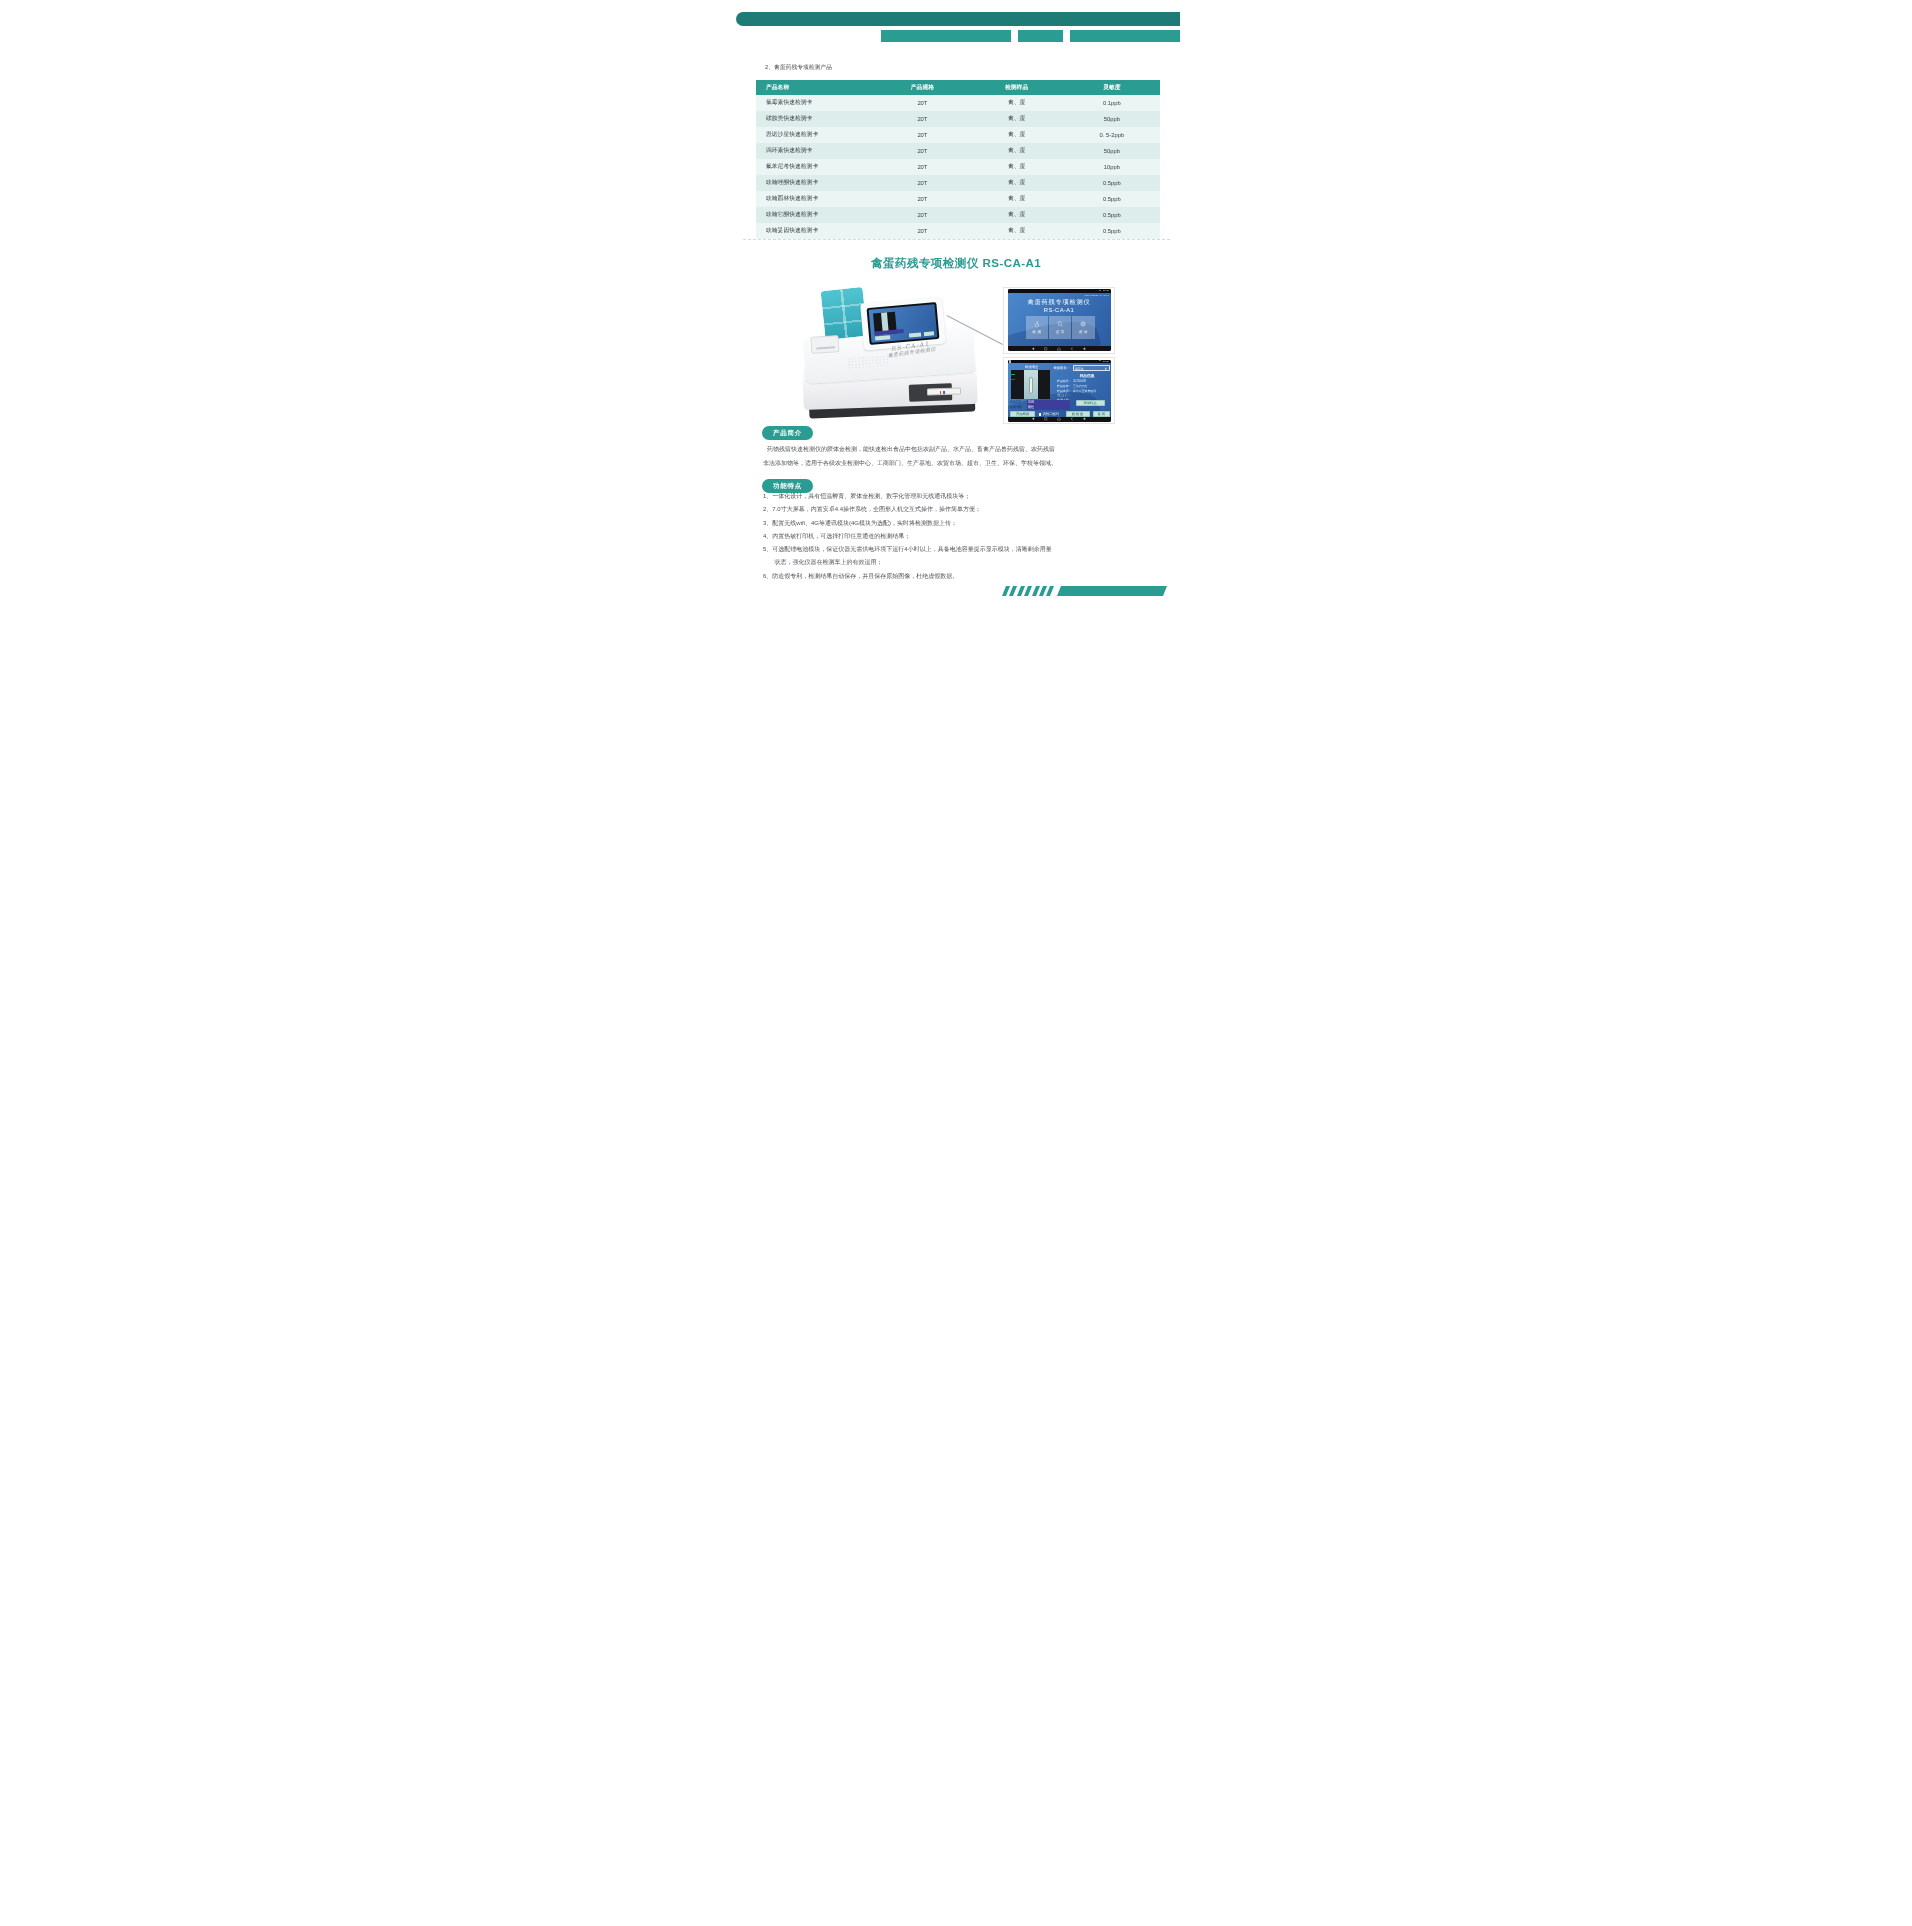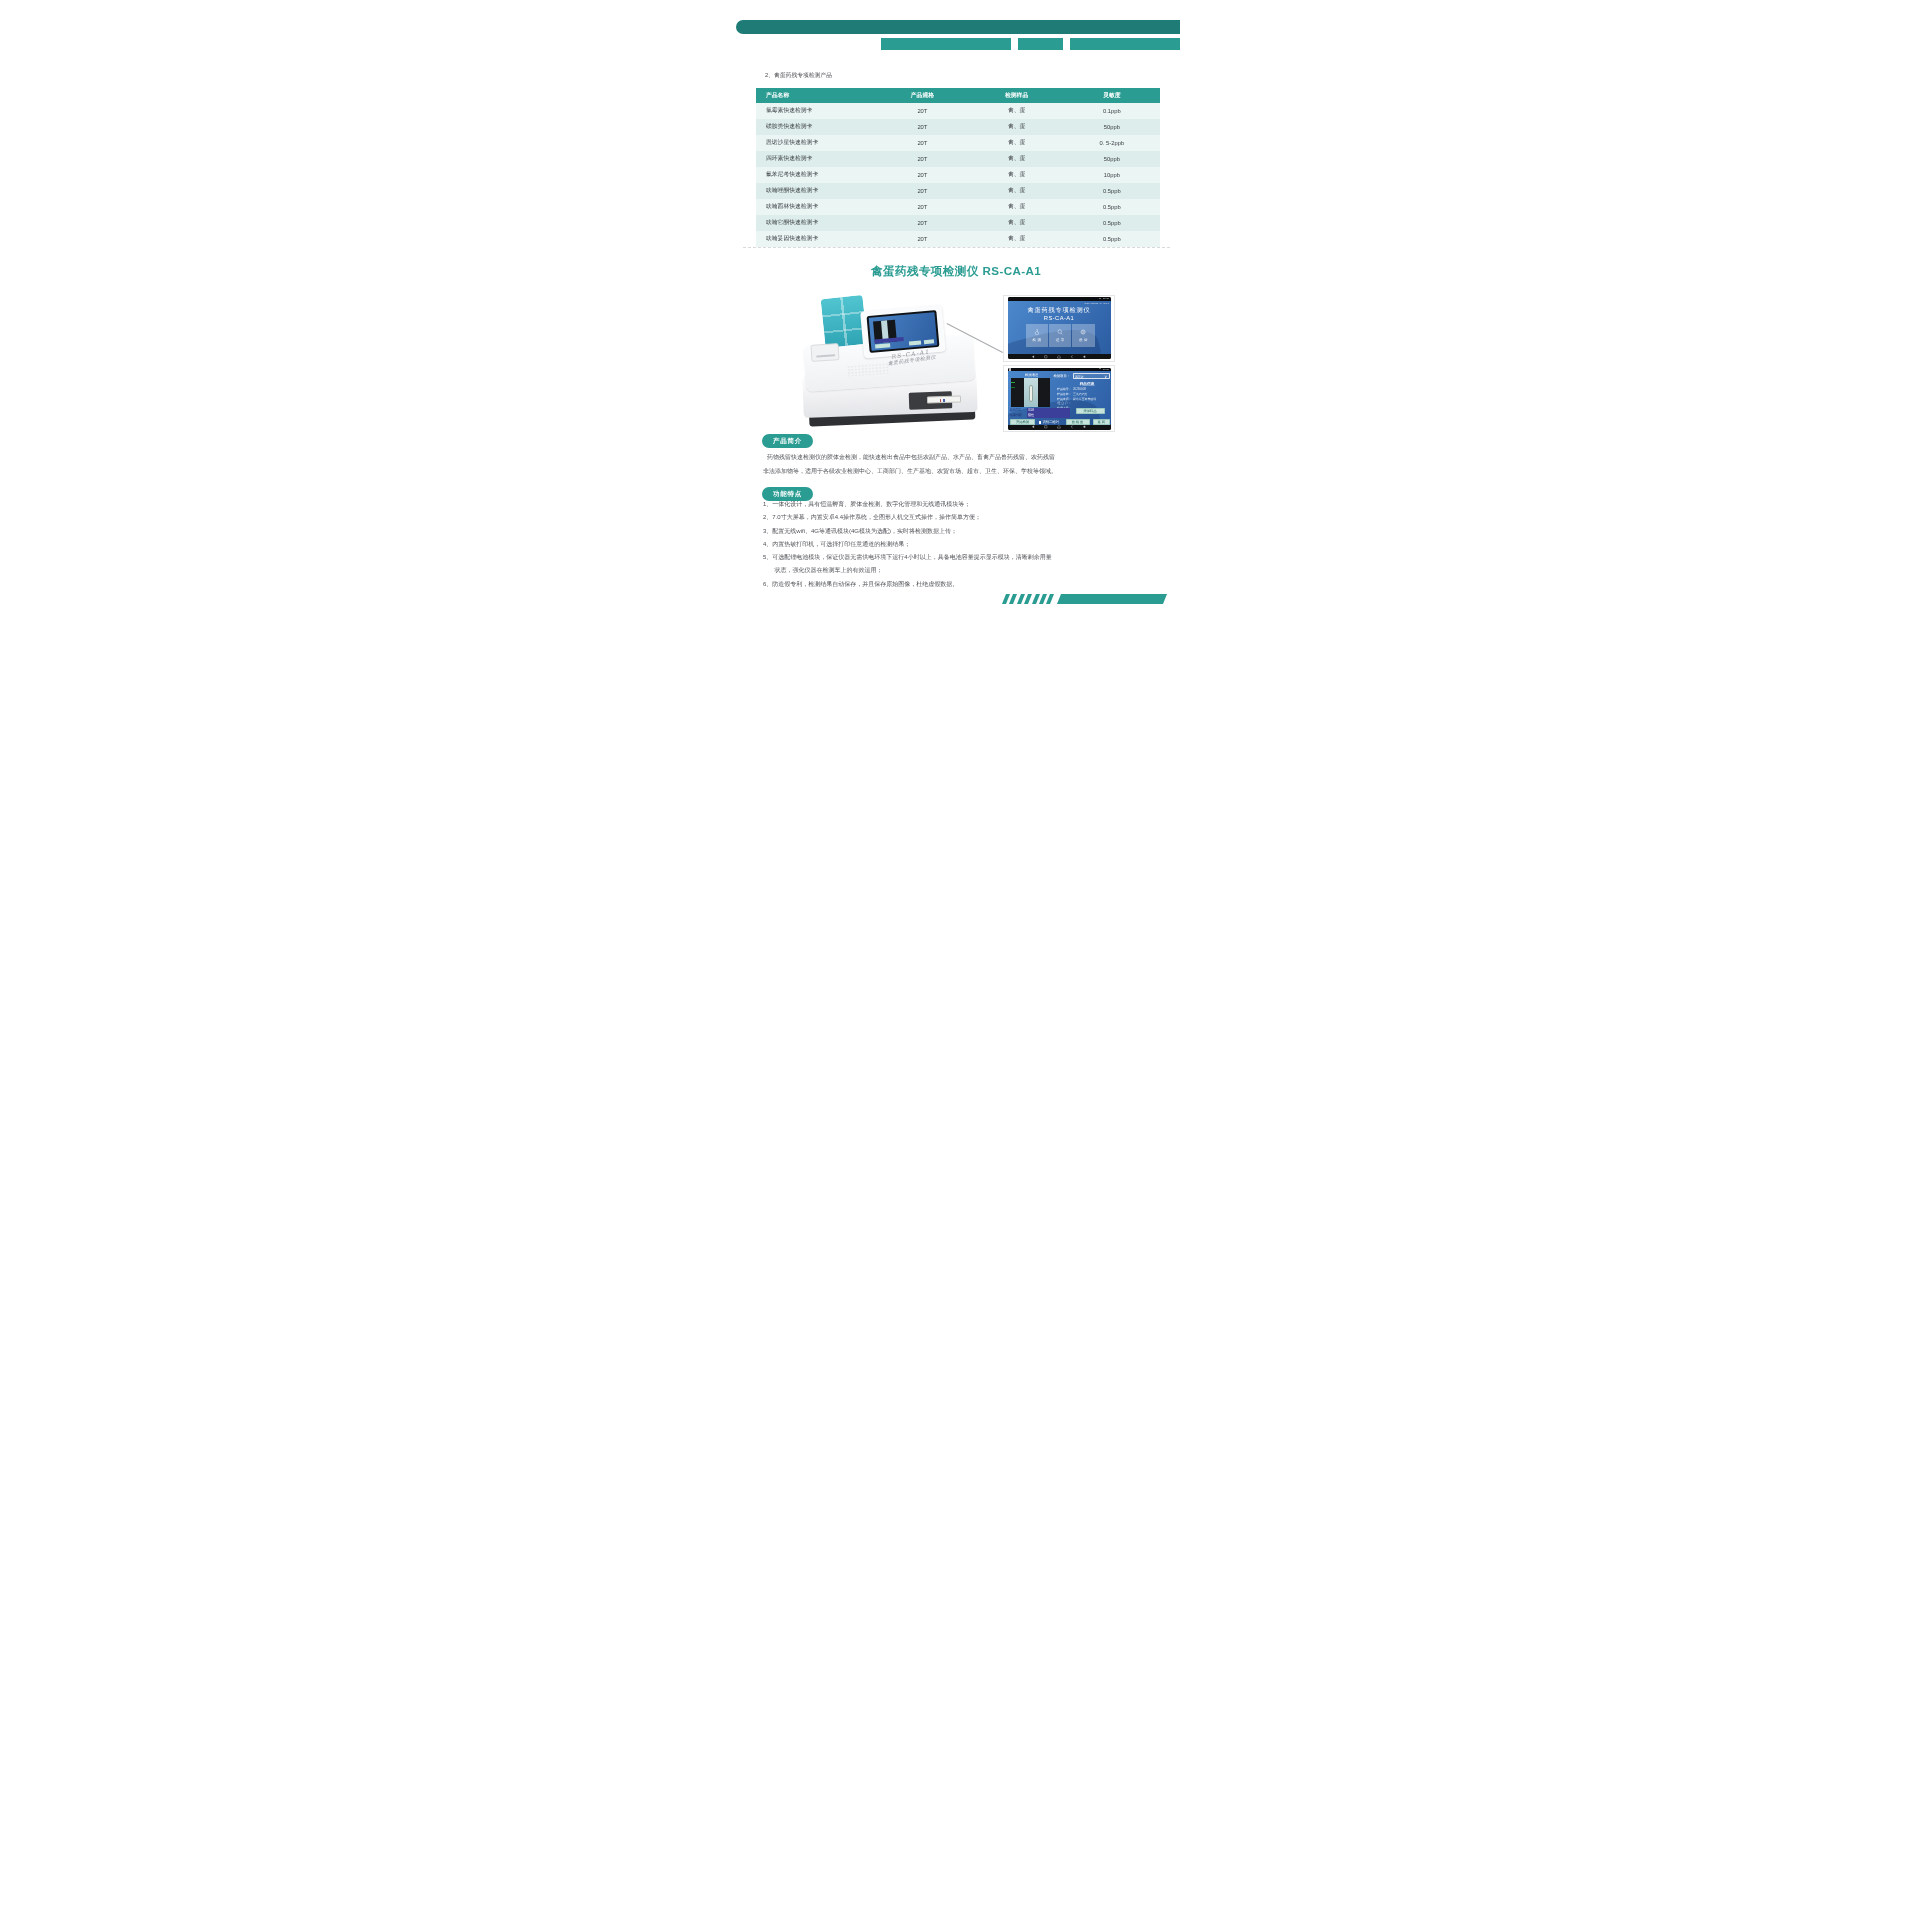--- a/index.html
+++ b/index.html
@@ -10,21 +10,21 @@
     --ink:#3F4145;
     --body-ink:#4F5156;
     --screen-blue1:#4C88CC;
     --screen-blue2:#2B5CA2;
     --indigo:#3B3F9A;
     --btn-green:#C6E4DC;
     --btn-green-ink:#1C5E55;
   }
   *{box-sizing:border-box;margin:0;padding:0}
   body{background:#fff;font-family:"Liberation Sans","DejaVu Sans",sans-serif;}
-  .page{position:relative;width:448px;height:608px;margin:16px auto;background:#fff;overflow:hidden}
+  .page{position:relative;width:448px;height:608px;margin:8px auto;background:#fff;overflow:hidden}
 
   
   .topbar{position:absolute;left:3.9px;top:3.9px;width:445px;height:14px;background:var(--accent-dark);border-radius:7.7px 0 0 7.7px}
   .seg{position:absolute;top:22px;height:11.6px;background:var(--accent)}
   .seg.a{left:149px;width:130px}
   .seg.b{left:286px;width:45px}
   .seg.c{left:338px;width:110px}
 
   
   .caption{position:absolute;left:33px;top:55px;font-size:5.8px;color:#4A4B50}

